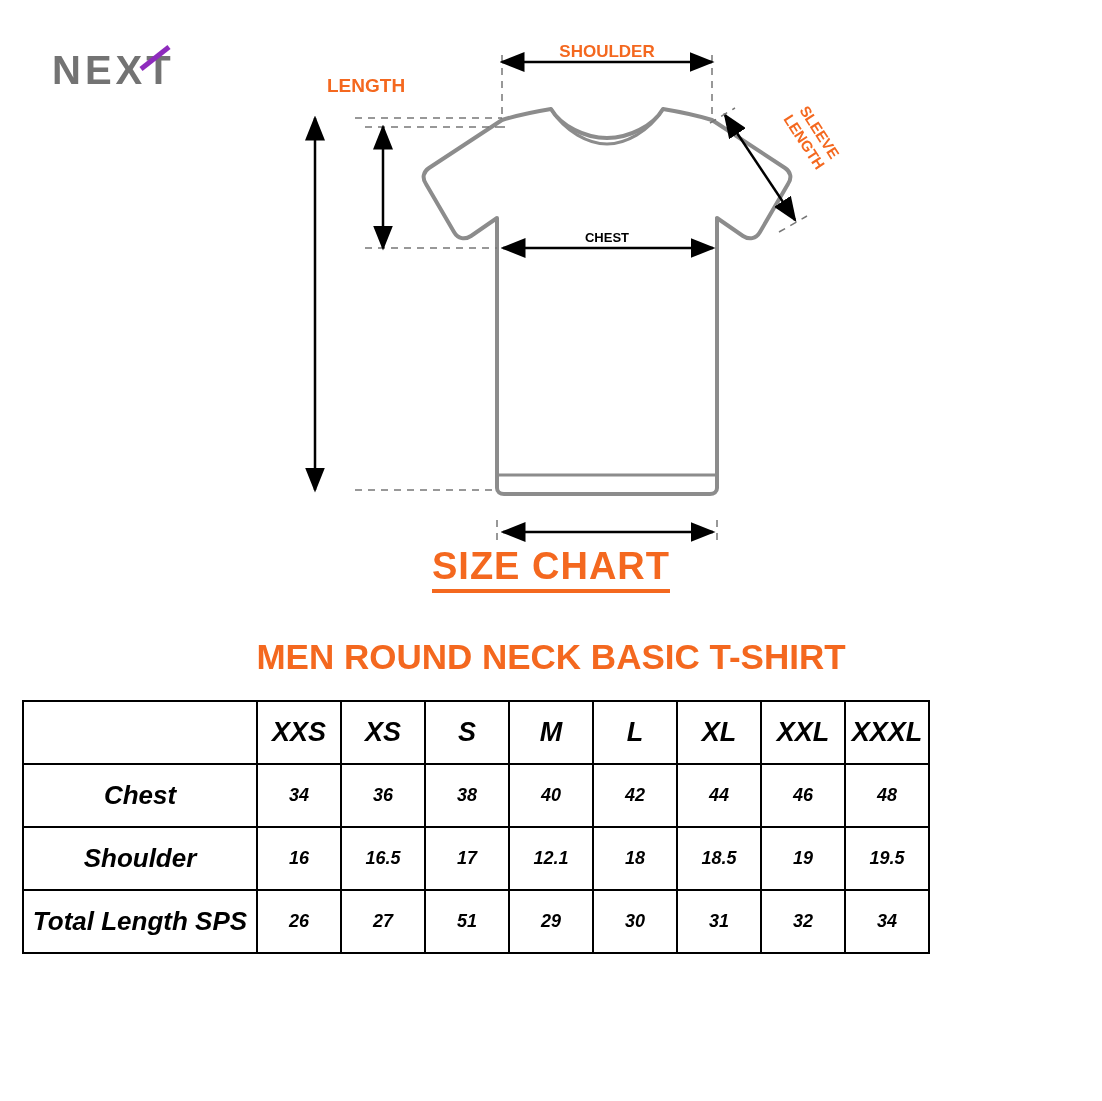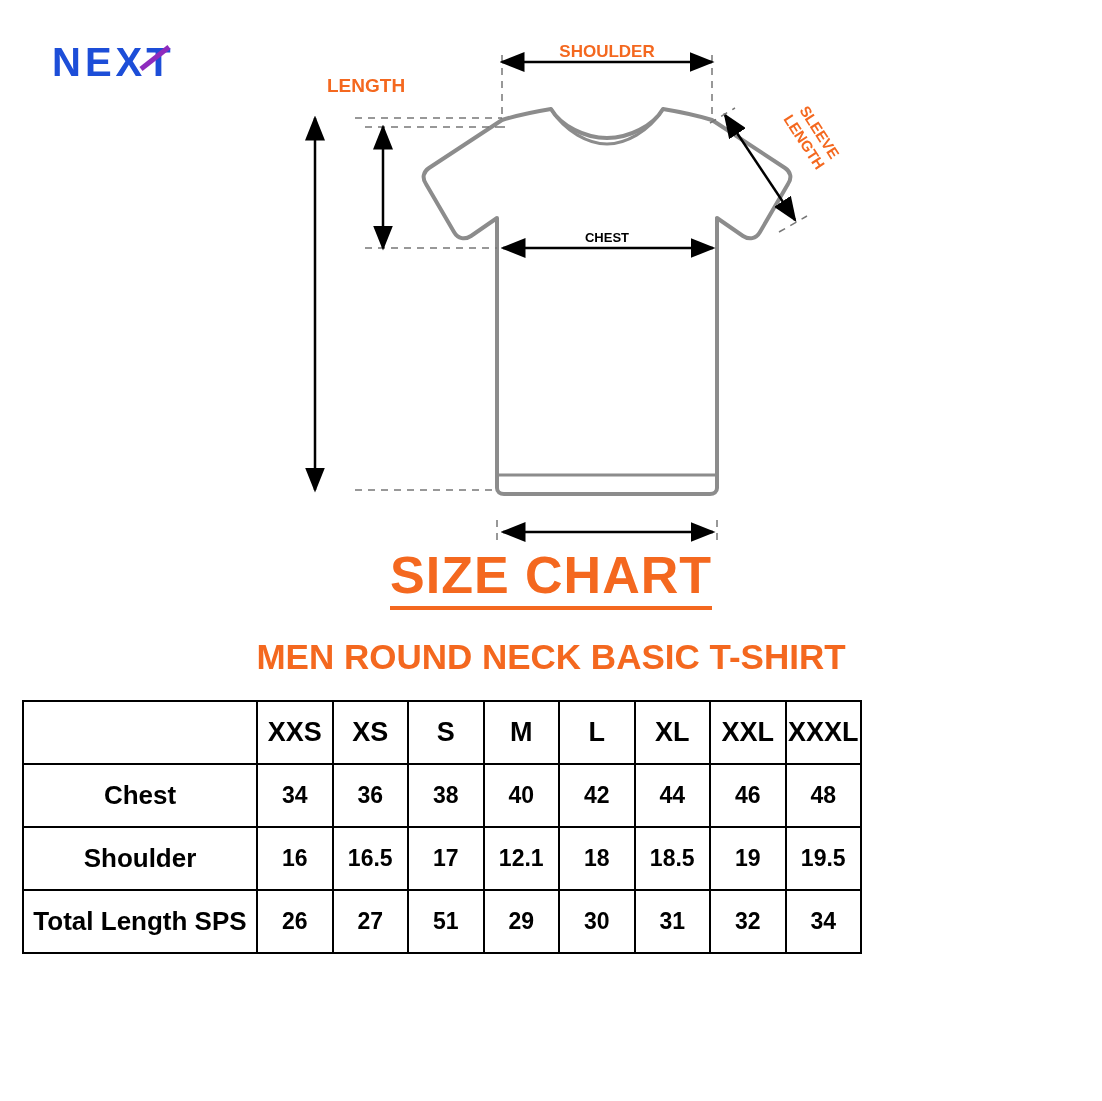--- a/index.html
+++ b/index.html
@@ -23,21 +23,21 @@
     width: 220px;
     height: 120px;
   }
   #logo .logo-line {
     font-family: "Liberation Sans", sans-serif;
     font-weight: bold;
     font-size: 40px;
     letter-spacing: 4px;
     line-height: 52px;
   }
-  #logo .logo-next { color: #1d4ed8; position: relative; display: inline-block; }
+  #logo .logo-next { color: #737373; position: relative; display: inline-block; margin-top: 8px; }
   #logo .logo-print {
     background: linear-gradient(90deg, #e12a8a 0%, #c0299a 40%, #a02bb0 75%, #8e2bbd 100%);
     -webkit-background-clip: text;
     background-clip: text;
     color: transparent;
   }
   #logo .logo-x-slash {
     position: absolute;
     left: 86px;
     top: 6px;
@@ -59,21 +59,21 @@
   
   #size-chart-title {
     position: absolute;
     top: 545px;
     left: 0;
     width: 1102px;
     text-align: center;
     color: #f4681f;
     font-family: "Liberation Sans", sans-serif;
     font-weight: bold;
-    font-size: 52px;
+    font-size: 38px;
     letter-spacing: 1px;
   }
   #size-chart-title span {
     border-bottom: 4px solid #f4681f;
     padding-bottom: 2px;
   }
   #subtitle {
     position: absolute;
     top: 637px;
     left: 0;
@@ -88,31 +88,32 @@
 
   
   #size-table-wrap {
     position: absolute;
     left: 22px;
     top: 700px;
     width: 1058px;
   }
   table#size-table {
     border-collapse: collapse;
-    width: 840px;
+    width: 908px;
     table-layout: fixed;
+    font-style: italic;
   }
   table#size-table td, table#size-table th {
     border: 2px solid #000;
     text-align: center;
     font-family: "Liberation Sans", sans-serif;
     font-weight: bold;
     color: #000;
     height: 61px;
-    font-size: 23px;
+    font-size: 18px;
     padding: 0;
   }
   table#size-table col.label-col { width: 234px; }
   table#size-table td.row-label {
     font-size: 26px;
   }
   table#size-table th.size-head {
     font-size: 27px;
   }
   table#size-table th.corner { border: 2px solid #000; }

